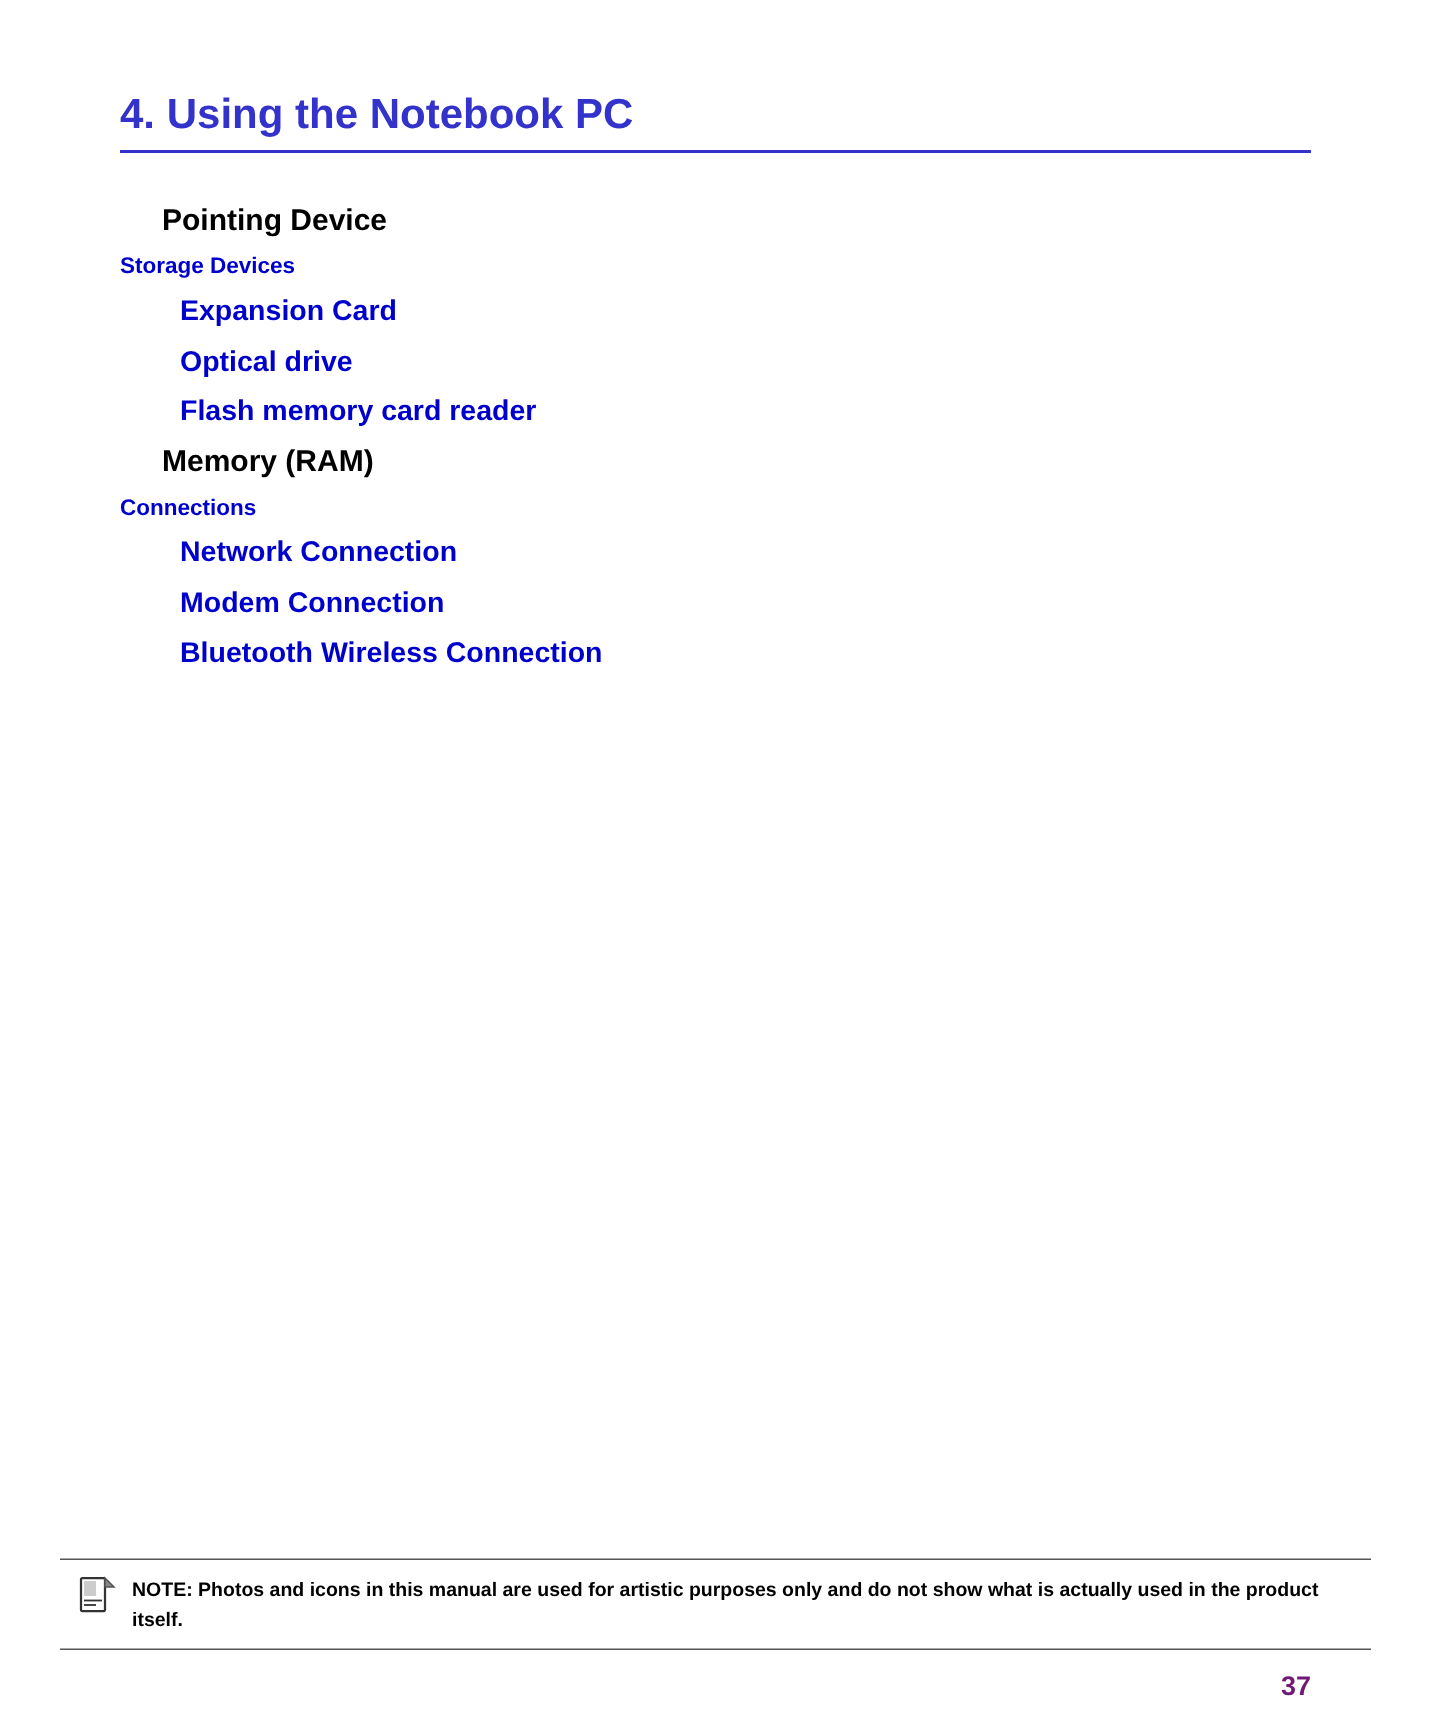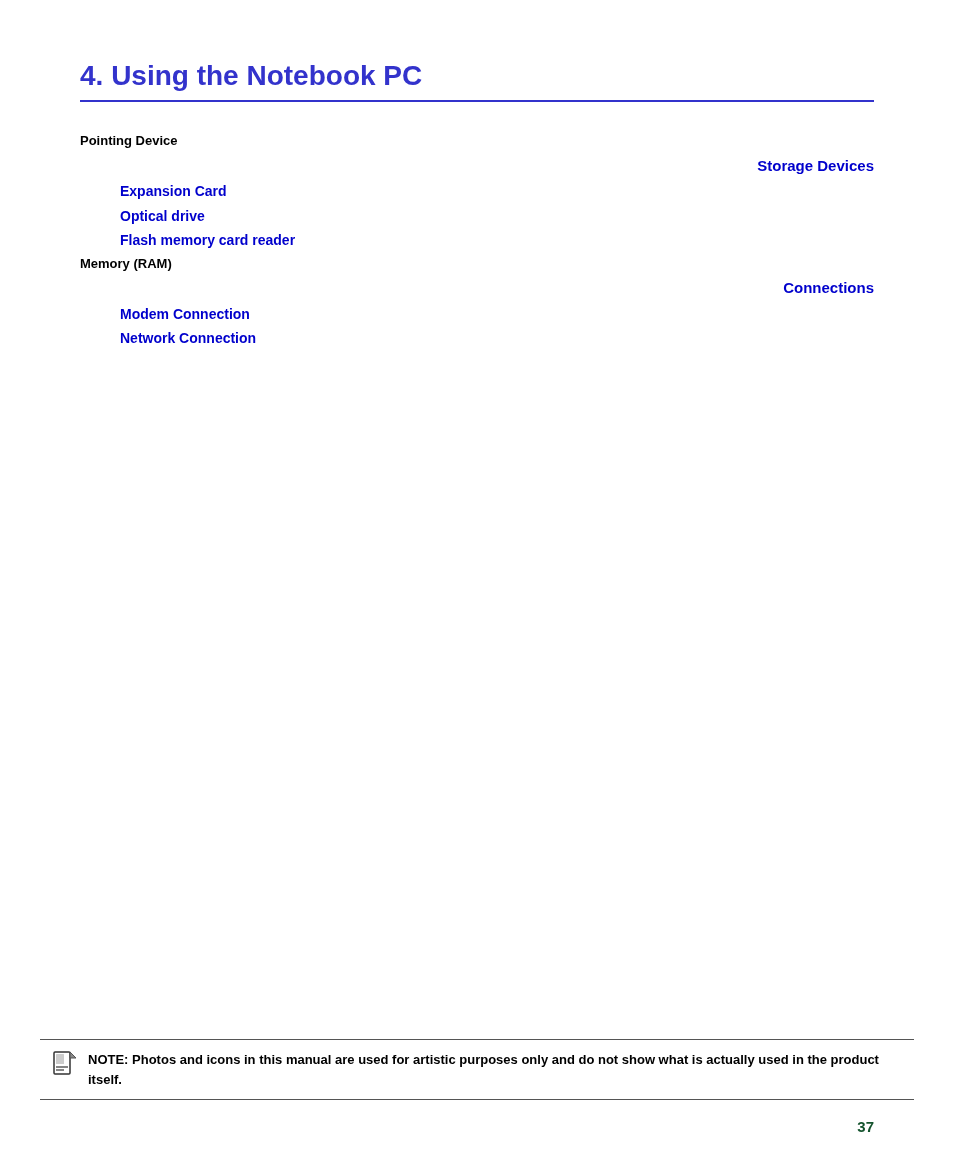--- a/index.html
+++ b/index.html
@@ -37,34 +37,34 @@
       border-top: 2px solid #3333cc;
       margin-bottom: 28px;
     }
 
     .toc-list {
       list-style: none;
       line-height: 1.75;
     }
 
     .toc-item {
-      font-size: 13px;
+      font-size: 20px;
       font-weight: bold;
       color: #000000;
+      margin-left: 28px;
     }
 
     .toc-item-blue {
       font-size: 15px;
       font-weight: bold;
       color: #0000cc;
-      text-align: right;
     }
 
     .toc-item-indented-blue {
-      font-size: 14px;
+      font-size: 19px;
       font-weight: bold;
       color: #0000cc;
       padding-left: 40px;
     }
 
     .bottom-note-area {
       position: absolute;
       bottom: 55px;
       left: 40px;
       right: 40px;
@@ -81,23 +81,23 @@
       font-size: 13px;
       font-weight: bold;
       color: #000000;
       line-height: 1.5;
     }
 
     .page-number {
       position: absolute;
       bottom: 20px;
       right: 80px;
-      font-size: 15px;
+      font-size: 18px;
       font-weight: bold;
-      color: #14532d;
+      color: #701a75;
     }
 
     
     .note-icon-svg {
       width: 28px;
       height: 28px;
     }
   </style>
 </head>
 <body>
@@ -133,28 +133,31 @@
 
     <li class="toc-item">
       <span>Memory (RAM)</span>
     </li>
 
     <li class="toc-item-blue">
       <span>Connections</span>
     </li>
 
     <li class="toc-item-indented-blue">
+      <span>Network Connection</span>
+    </li>
+
+    <li class="toc-item-indented-blue">
       <span>Modem Connection</span>
     </li>
 
+
     <li class="toc-item-indented-blue">
-      <span>Network Connection</span>
+      <span>Bluetooth Wireless Connection</span>
     </li>
-
-
 
 
   </ul>
 
   <div class="bottom-note-area">
 
     <div>
       <svg class="note-icon-svg" viewBox="0 0 28 28" xmlns="http://www.w3.org/2000/svg">
         <rect x="4" y="2" width="16" height="22" rx="1" ry="1" fill="none" stroke="#333" stroke-width="1.5"></rect>
         <rect x="6" y="4" width="8" height="10" rx="0.5" fill="#ccc"></rect>

